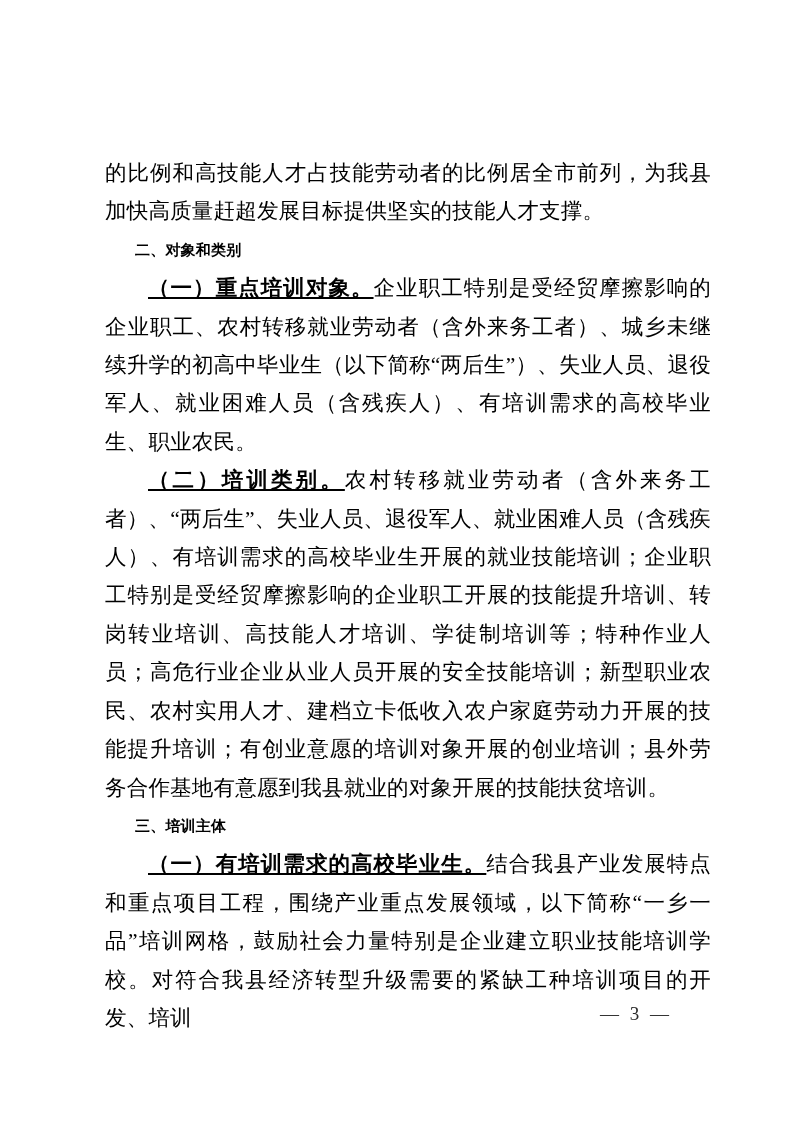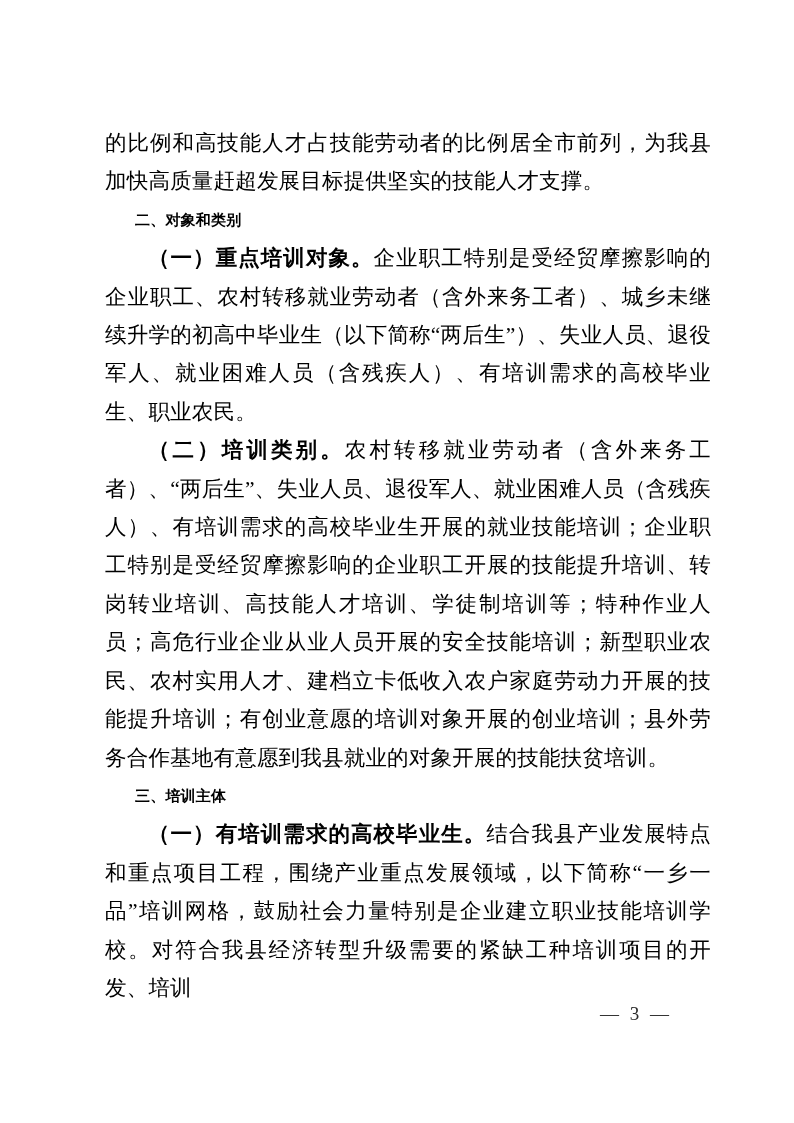--- a/index.html
+++ b/index.html
@@ -27,33 +27,35 @@
     line-height: 38.4px;
     letter-spacing: 0.2px;
   }
   .para {
     margin: 0;
     padding: 0;
     text-indent: 2em;
   }
   .para.no-indent {
     text-indent: 0;
+    margin-top: 30px;
   }
   .heading {
     margin: 0;
     padding: 0;
     font-family: "Liberation Sans", sans-serif;
     font-weight: bold;
     font-size: 15px;
     line-height: 38.4px;
     text-indent: 2em;
     text-align: left;
   }
   .lead {
     font-weight: bold;
+    text-decoration: underline;
   }
   .page-number {
     position: absolute;
     top: 1001px;
     right: 122px;
     font-size: 19px;
     line-height: 26px;
     letter-spacing: 3px;
     color: #2a2a2a;
     font-family: "Liberation Serif", serif;

